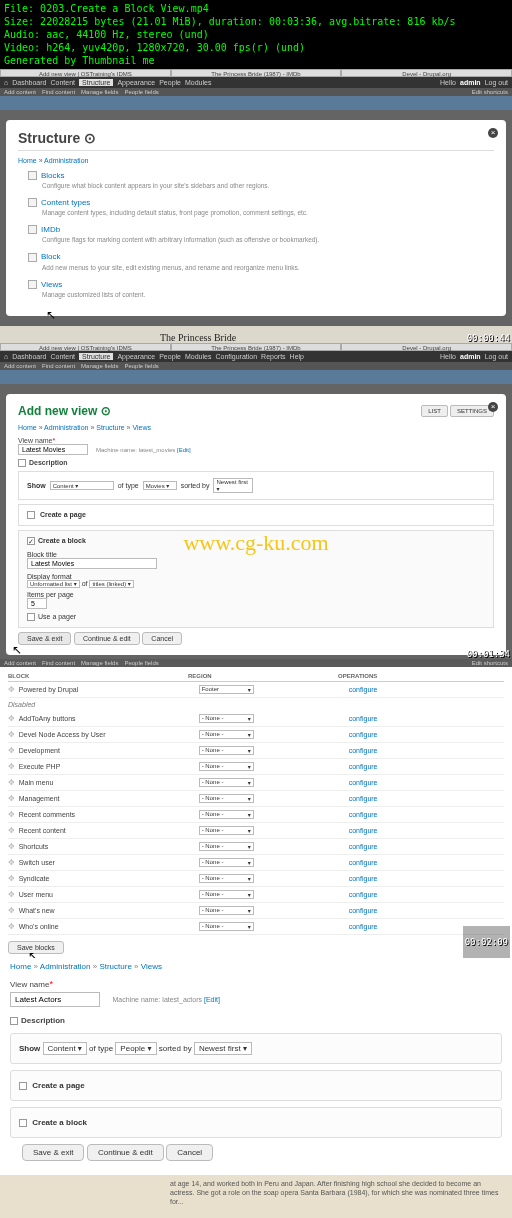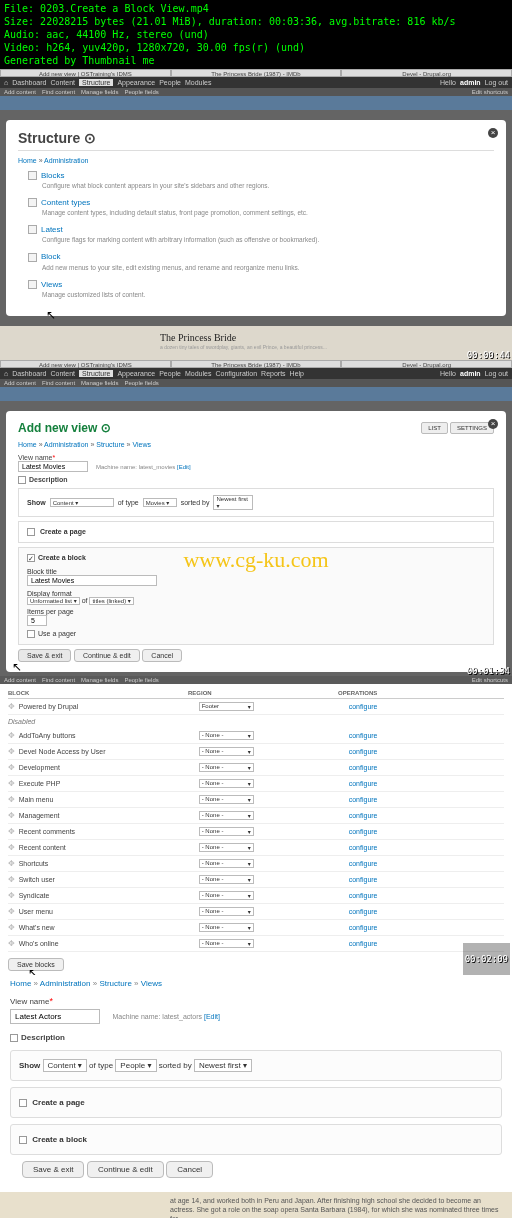--- a/index.html
+++ b/index.html
@@ -18,21 +18,21 @@
   .modal-title{font-size:14px;font-weight:bold;color:#444;border-bottom:1px solid #ddd;padding-bottom:4px;margin-bottom:6px}
   .modal-close{position:absolute;right:8px;top:8px;width:10px;height:10px;border-radius:50%;background:#444;color:#fff;font-size:8px;text-align:center;line-height:10px}
   .bc{font-size:7px;color:#0074bd;margin-bottom:6px}
   .bc .sep{color:#666}
   .struct-item{margin:4px 0 8px 10px}
   .struct-item .chk{display:inline-block;width:9px;height:9px;border:1px solid #aaa;background:#f4f4f4;margin-right:4px;vertical-align:middle}
   .struct-item .label{color:#0074bd;font-size:8px}
   .struct-item .desc{display:block;margin-left:14px;color:#888;font-size:6.5px;margin-top:2px}
   .cursor{position:absolute;font-size:12px;color:#000}
   .ts{position:absolute;right:2px;bottom:0;color:#fff;font-size:9px;font-family:monospace;text-shadow:1px 1px #000}
-  .gap{background:#ddd8cc;height:34px;position:relative}
+  .gap{background:#ddd8cc;height:17px;position:relative}
   .gap .headline{font-family:Georgia,serif;font-size:10px;color:#222;position:absolute;left:160px;top:6px}
   .gap .sub{font-size:5px;color:#999;position:absolute;left:160px;top:18px}
   .addview .modal-title2{display:flex;align-items:center;justify-content:space-between;margin-bottom:6px}
   .addview .avtitle{font-size:12px;color:#15803d;font-weight:bold}
   .tabbtns{display:flex;gap:2px}
   .tabbtn{font-size:6px;padding:2px 6px;border:1px solid #bbb;background:#eee;border-radius:2px}
   .formrow{margin:4px 0;font-size:7px;color:#444}
   .tin{border:1px solid #bbb;font-size:7px;padding:1px 3px;background:#fff}
   .req{color:red}
   .machine{color:#888;font-size:6px;margin-left:6px}
@@ -118,21 +118,21 @@
     <div class="modal">
       <div class="modal-title">Structure ⊙</div>
       <div class="modal-close">×</div>
       <div class="bc">
         <span>Home</span>
         <span class="sep"> » </span>
         <span>Administration</span>
       </div>
       <div class="struct-item"><span class="chk"></span><span class="label">Blocks</span><span class="desc">Configure what block content appears in your site's sidebars and other regions.</span></div>
       <div class="struct-item"><span class="chk"></span><span class="label">Content types</span><span class="desc">Manage content types, including default status, front page promotion, comment settings, etc.</span></div>
-      <div class="struct-item"><span class="chk"></span><span class="label">Latest</span><span class="desc">Configure flags for marking content with arbitrary information (such as offensive or bookmarked).</span></div>
+      <div class="struct-item"><span class="chk"></span><span class="label">IMDb</span><span class="desc">Configure flags for marking content with arbitrary information (such as offensive or bookmarked).</span></div>
       <div class="struct-item"><span class="chk"></span><span class="label">Block</span><span class="desc">Add new menus to your site, edit existing menus, and rename and reorganize menu links.</span></div>
       <div class="struct-item"><span class="chk"></span><span class="label">Views</span><span class="desc">Manage customized lists of content.</span></div>
       <span class="cursor" style="left:40px;bottom:-6px">↖</span>
     </div>
   </div>
   <div class="gap">
     <span class="headline">The Princess Bride</span>
     <span class="sub">a dozen tiny tales of swordplay, giants, an evil Prince, a beautiful princess...</span>
     <span class="ts">00:00:44</span>
   </div>

